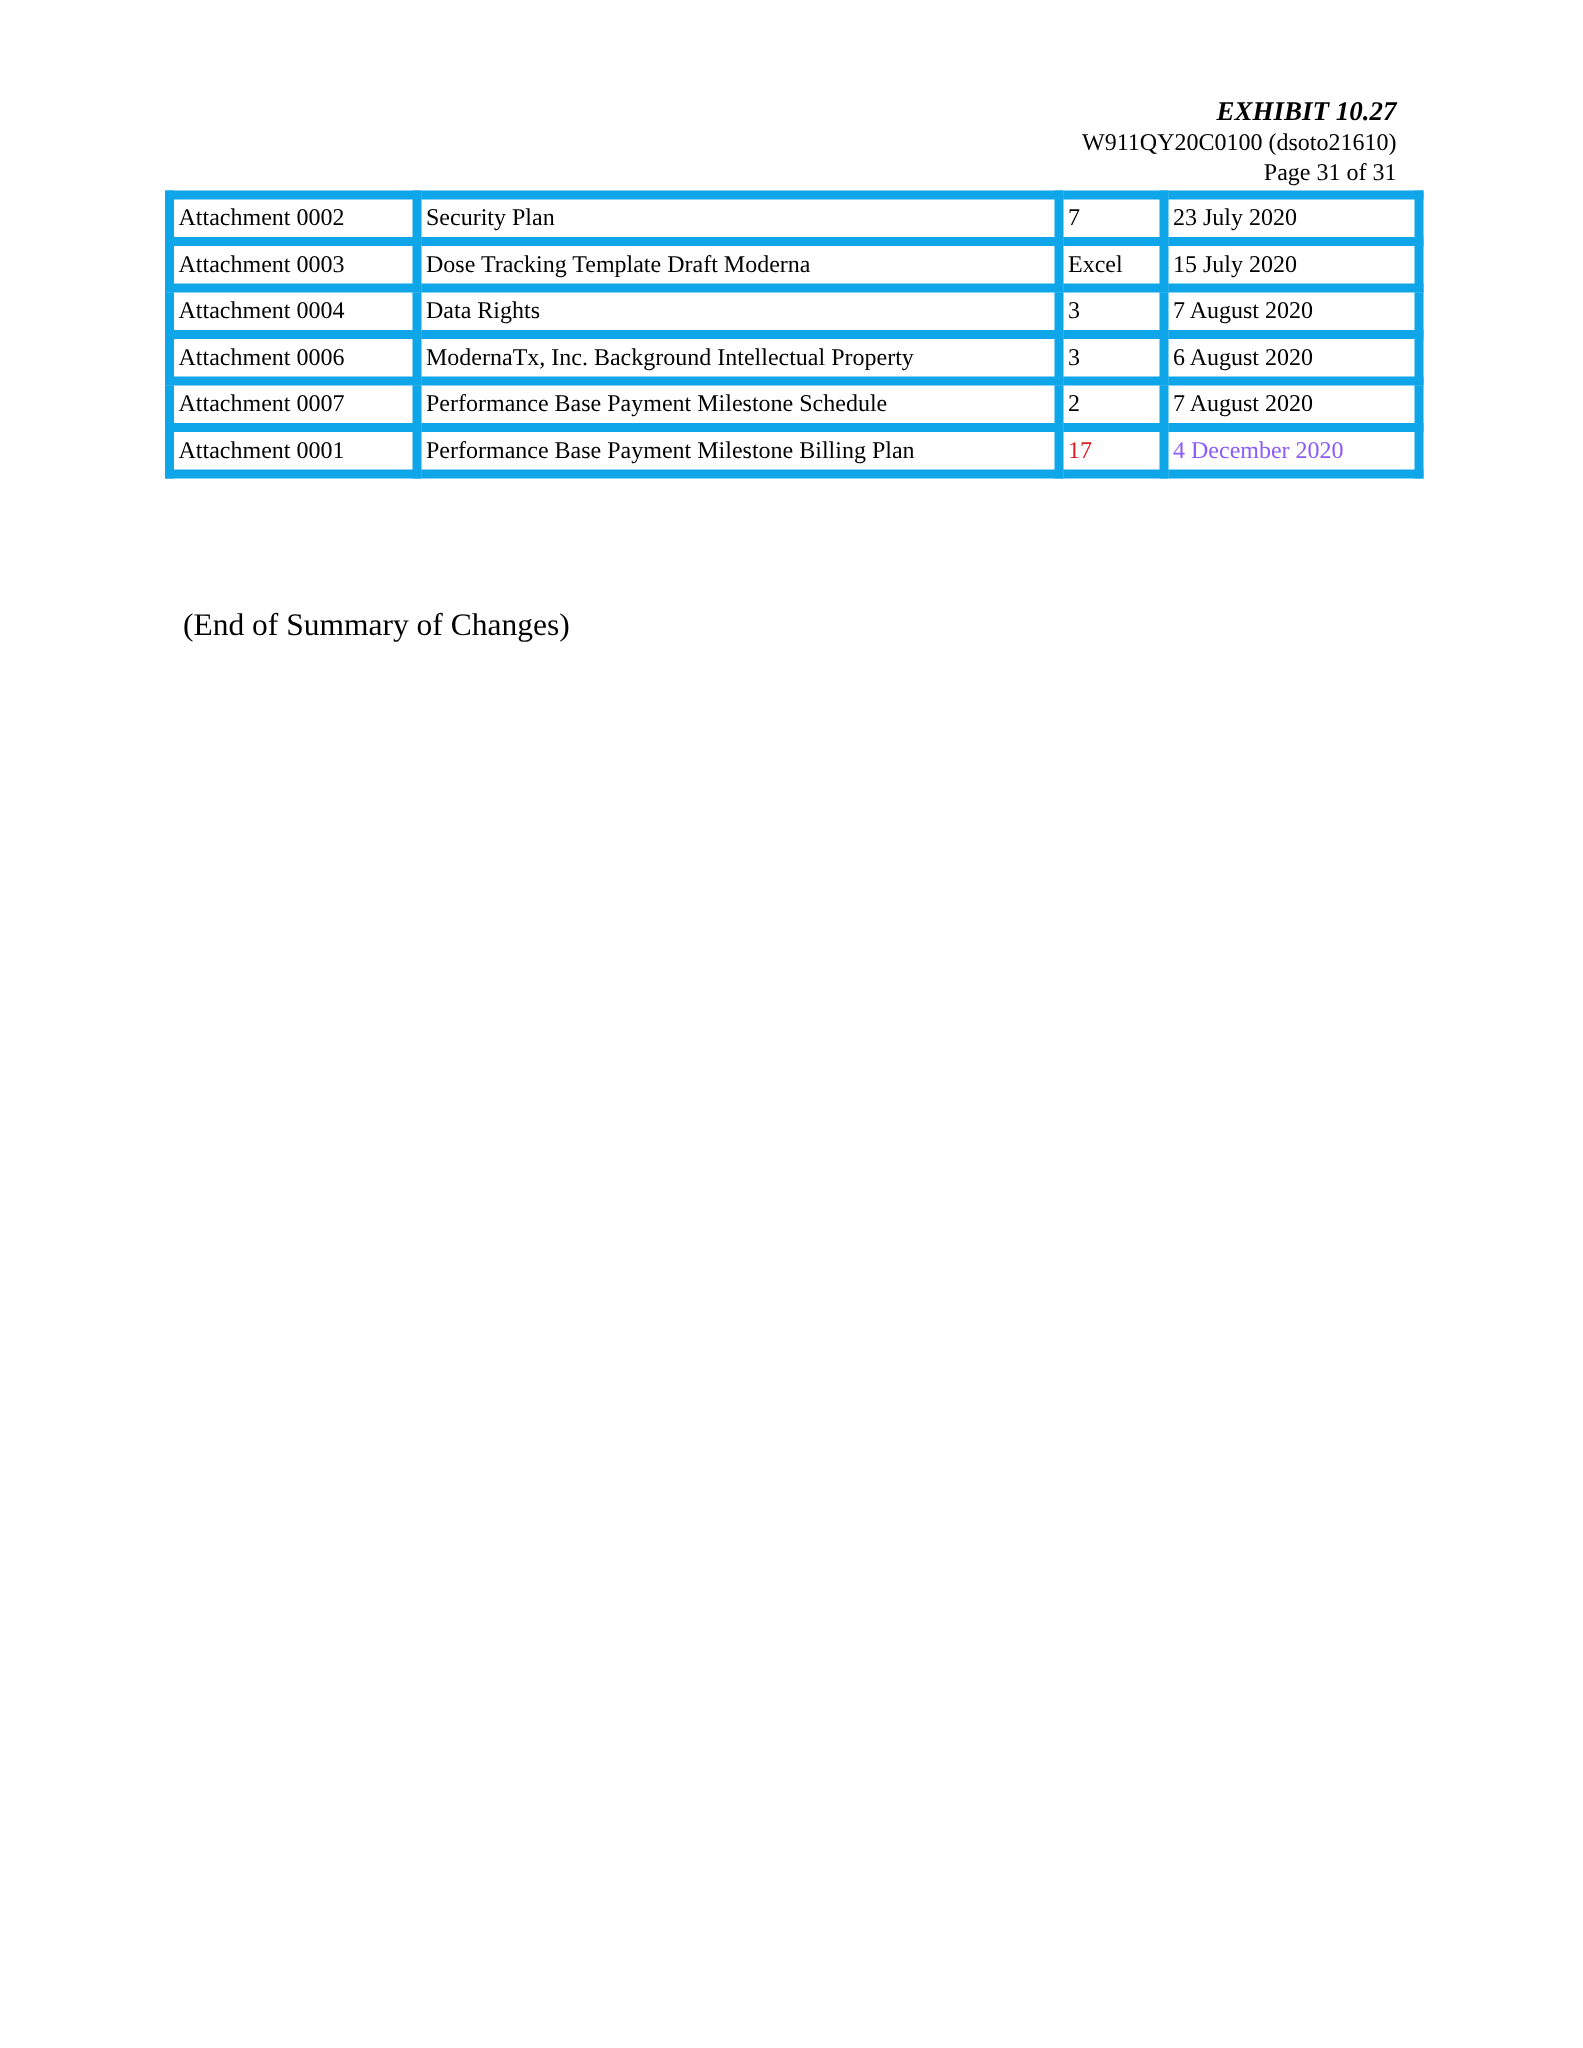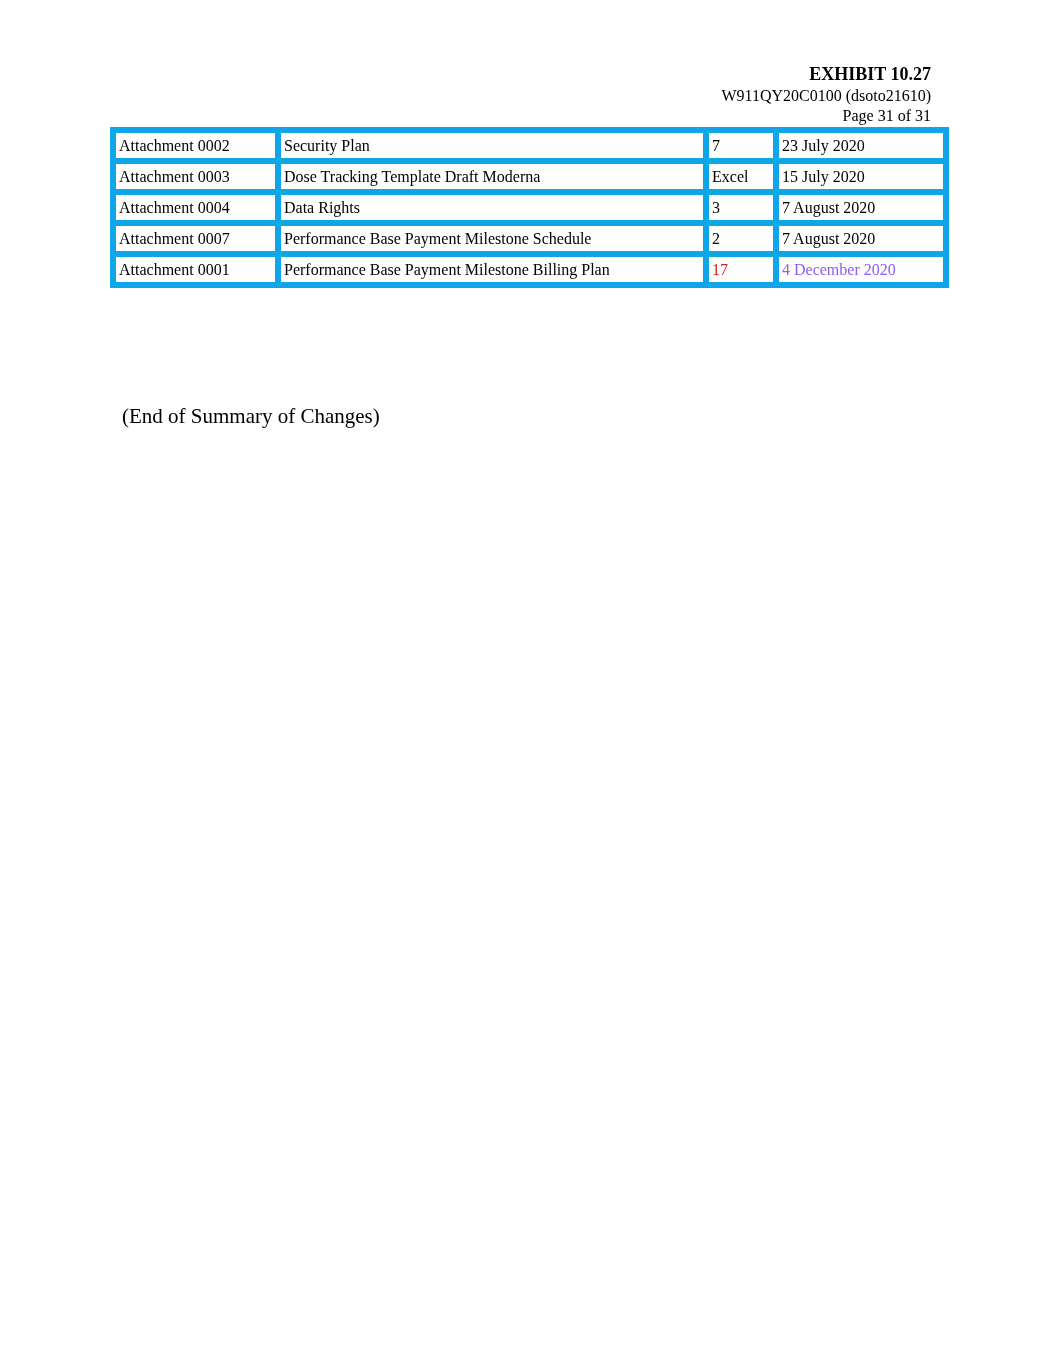--- a/index.html
+++ b/index.html
@@ -17,20 +17,21 @@
     position: absolute;
     top: 62px;
     right: 124px;
     text-align: right;
     line-height: 21px;
   }
   .exhibit-title {
     font-size: 18px;
     font-weight: bold;
     line-height: 24px;
+    font-style: italic;
   }
   .contract-line, .page-line {
     font-size: 16px;
     line-height: 20px;
   }
   table.attachments {
     position: absolute;
     left: 110px;
     top: 127px;
     width: 833px;
@@ -88,20 +89,26 @@
         <td>Excel</td>
         <td>15 July 2020</td>
       </tr>
       <tr>
         <td>Attachment 0004</td>
         <td>Data Rights</td>
         <td>3</td>
         <td>7 August 2020</td>
       </tr>
       <tr>
+        <td>Attachment 0006</td>
+        <td>ModernaTx, Inc. Background Intellectual Property</td>
+        <td>3</td>
+        <td>6 August 2020</td>
+      </tr>
+      <tr>
         <td>Attachment 0007</td>
         <td>Performance Base Payment Milestone Schedule</td>
         <td>2</td>
         <td>7 August 2020</td>
       </tr>
       <tr>
         <td>Attachment 0001</td>
         <td>Performance Base Payment Milestone Billing Plan</td>
         <td class="red" style="color: rgb(220, 30, 35);">17</td>
         <td class="red" style="color: #8b5cf6;">4 December 2020</td>

